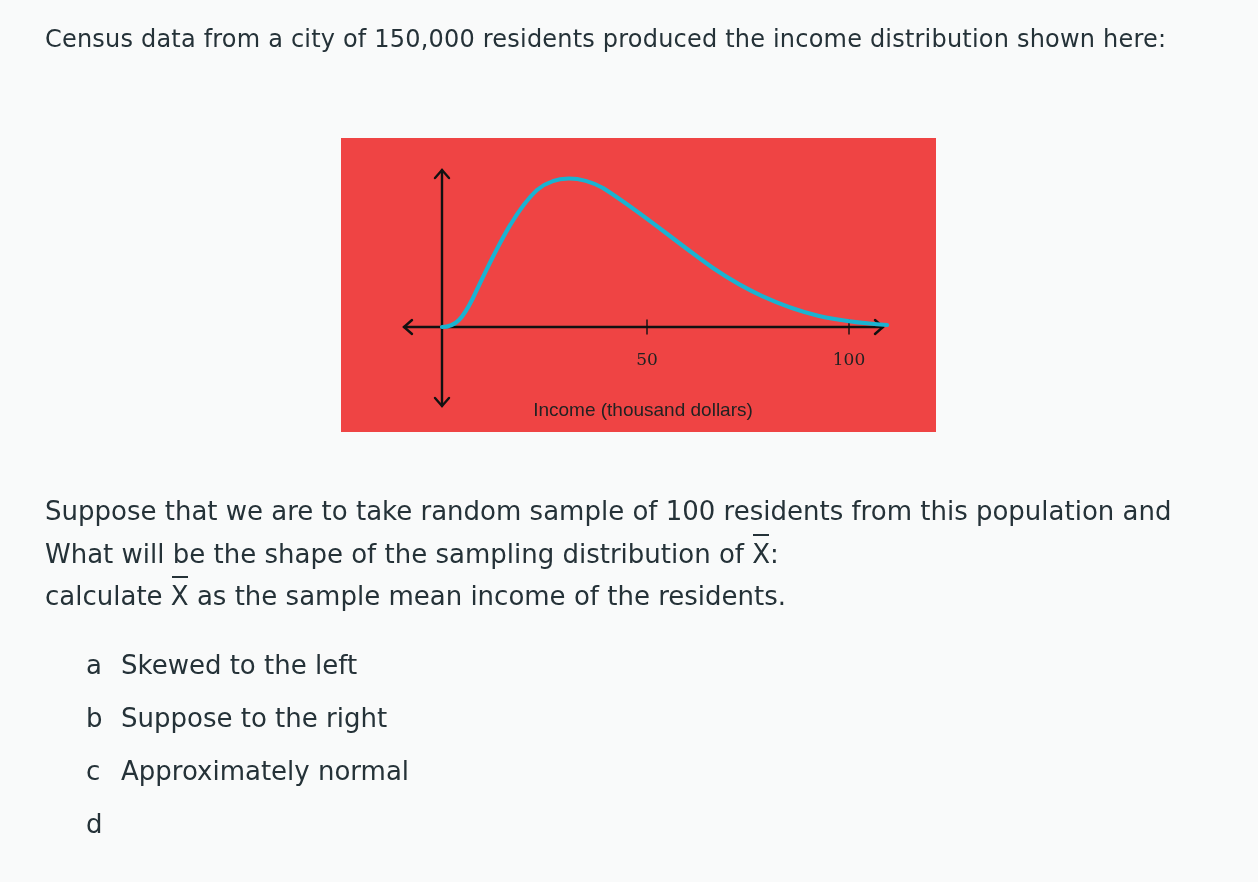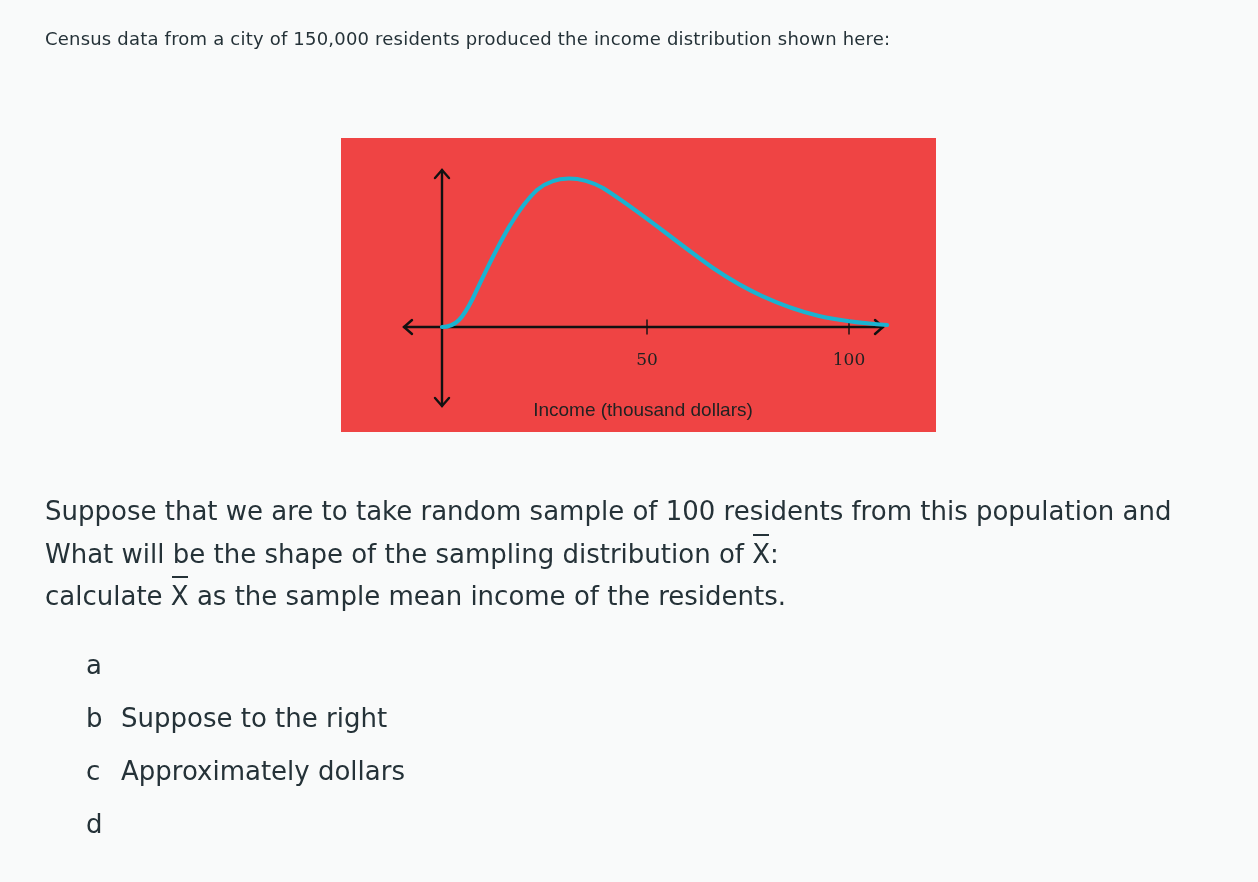--- a/index.html
+++ b/index.html
@@ -13,21 +13,21 @@
       position: relative;
       overflow: hidden;
       font-family: "DejaVu Sans", sans-serif;
       color: #253238;
     }
     .intro {
       position: absolute;
       left: 45px;
       top: 18px;
       width: 1190px;
-      font-size: 18px;
+      font-size: 24px;
       line-height: 42px;
       letter-spacing: 0.2px;
       margin: 0;
     }
     .figure-box {
       position: absolute;
       left: 341px;
       top: 138px;
       width: 595px;
       height: 294px;
@@ -116,25 +116,26 @@
 
 <div class="question">
   <span class="line">Suppose that we are to take random sample of 100 residents from this population and</span>
   <span class="line"><span>What will be the shape of the sampling distribution of </span><span class="xbar">X</span><span>:</span></span>
   <span class="line"><span>calculate </span><span class="xbar">X</span><span> as the sample mean income of the residents.</span></span>
 </div>
 
 <ul class="options">
   <li>
     <span class="letter">a</span>
+    <span>Skewed to the left</span>
   </li>
   <li>
     <span class="letter">b</span>
     <span>Suppose to the right</span>
   </li>
   <li>
     <span class="letter">c</span>
-    <span>Approximately dollars</span>
+    <span>Approximately normal</span>
   </li>
   <li>
     <span class="letter">d</span>
   </li>
 </ul>
 
 </body></html>

